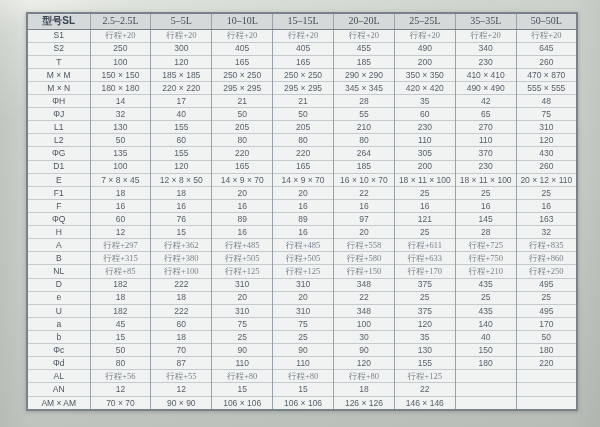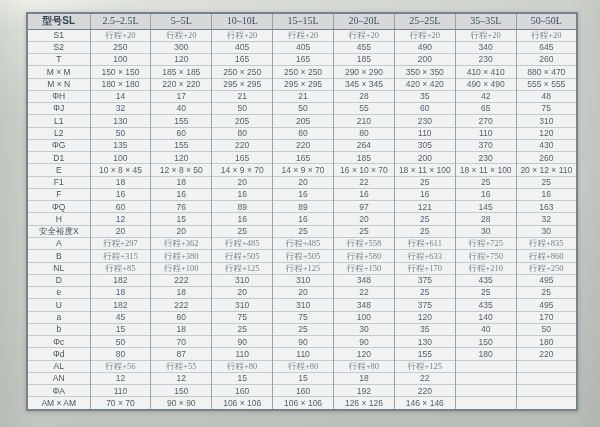--- a/index.html
+++ b/index.html
@@ -134,21 +134,21 @@
       </tr>
       <tr>
         <th>M × M</th>
         <td>150 × 150</td>
         <td>185 × 185</td>
         <td>250 × 250</td>
         <td>250 × 250</td>
         <td>290 × 290</td>
         <td>350 × 350</td>
         <td>410 × 410</td>
-        <td>880 × 470</td>
+        <td>470 × 870</td>
       </tr>
       <tr>
         <th>M × N</th>
         <td>180 × 180</td>
         <td>220 × 220</td>
         <td>295 × 295</td>
         <td>295 × 295</td>
         <td>345 × 345</td>
         <td>420 × 420</td>
         <td>490 × 490</td>
@@ -215,21 +215,21 @@
         <td>120</td>
         <td>165</td>
         <td>165</td>
         <td>185</td>
         <td>200</td>
         <td>230</td>
         <td>260</td>
       </tr>
       <tr>
         <th>E</th>
-        <td>10 × 8 × 45</td>
+        <td>7 × 8 × 45</td>
         <td>12 × 8 × 50</td>
         <td>14 × 9 × 70</td>
         <td>14 × 9 × 70</td>
         <td>16 × 10 × 70</td>
         <td>18 × 11 × 100</td>
         <td>18 × 11 × 100</td>
         <td>20 × 12 × 110</td>
       </tr>
       <tr>
         <th>F1</th>
@@ -269,31 +269,20 @@
         <td>12</td>
         <td>15</td>
         <td>16</td>
         <td>16</td>
         <td>20</td>
         <td>25</td>
         <td>28</td>
         <td>32</td>
       </tr>
       <tr>
-        <th>安全裕度X</th>
-        <td>20</td>
-        <td>20</td>
-        <td>25</td>
-        <td>25</td>
-        <td>25</td>
-        <td>25</td>
-        <td>30</td>
-        <td>30</td>
-      </tr>
-      <tr>
         <th>A</th>
         <td class="stroke">行程+297</td>
         <td class="stroke">行程+362</td>
         <td class="stroke">行程+485</td>
         <td class="stroke">行程+485</td>
         <td class="stroke">行程+558</td>
         <td class="stroke">行程+611</td>
         <td class="stroke">行程+725</td>
         <td class="stroke">行程+835</td>
       </tr>
@@ -412,31 +401,20 @@
         <td>12</td>
         <td>12</td>
         <td>15</td>
         <td>15</td>
         <td>18</td>
         <td>22</td>
         <td></td>
         <td></td>
       </tr>
       <tr>
-        <th>ΦA</th>
-        <td>110</td>
-        <td>150</td>
-        <td>160</td>
-        <td>160</td>
-        <td>192</td>
-        <td>220</td>
-        <td></td>
-        <td></td>
-      </tr>
-      <tr>
         <th>AM × AM</th>
         <td>70 × 70</td>
         <td>90 × 90</td>
         <td>106 × 106</td>
         <td>106 × 106</td>
         <td>126 × 126</td>
         <td>146 × 146</td>
         <td></td>
         <td></td>
       </tr>

